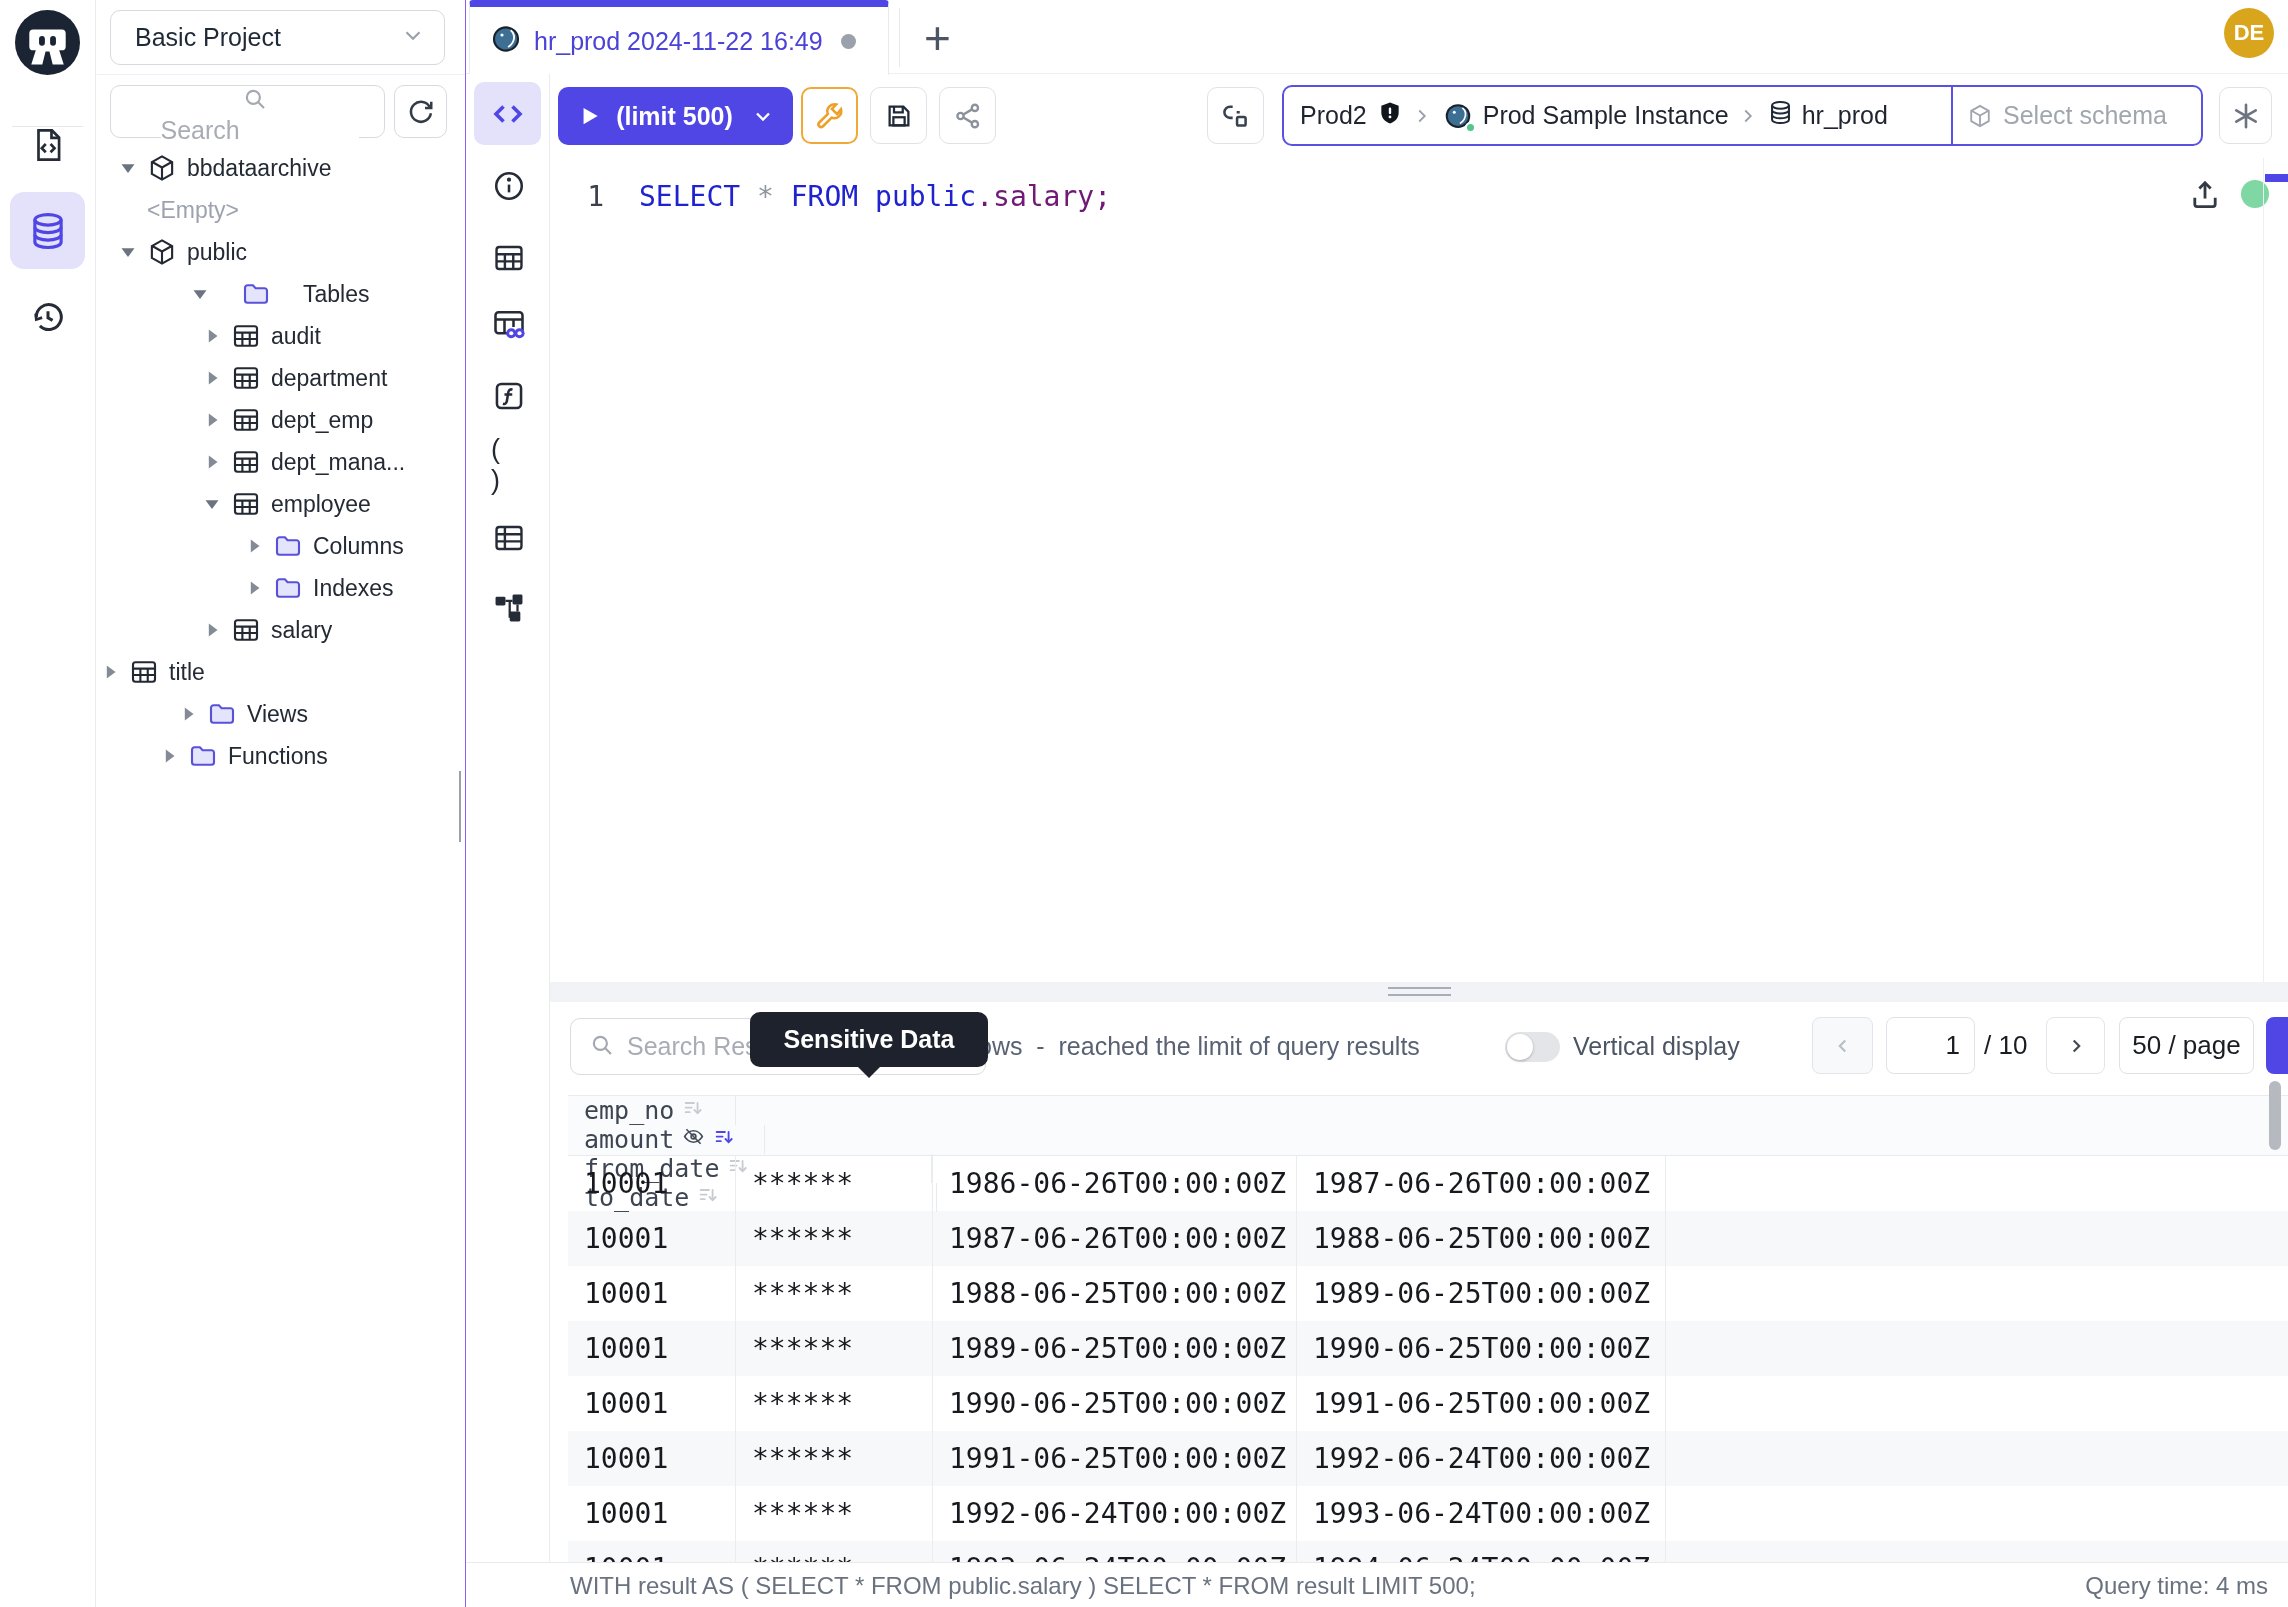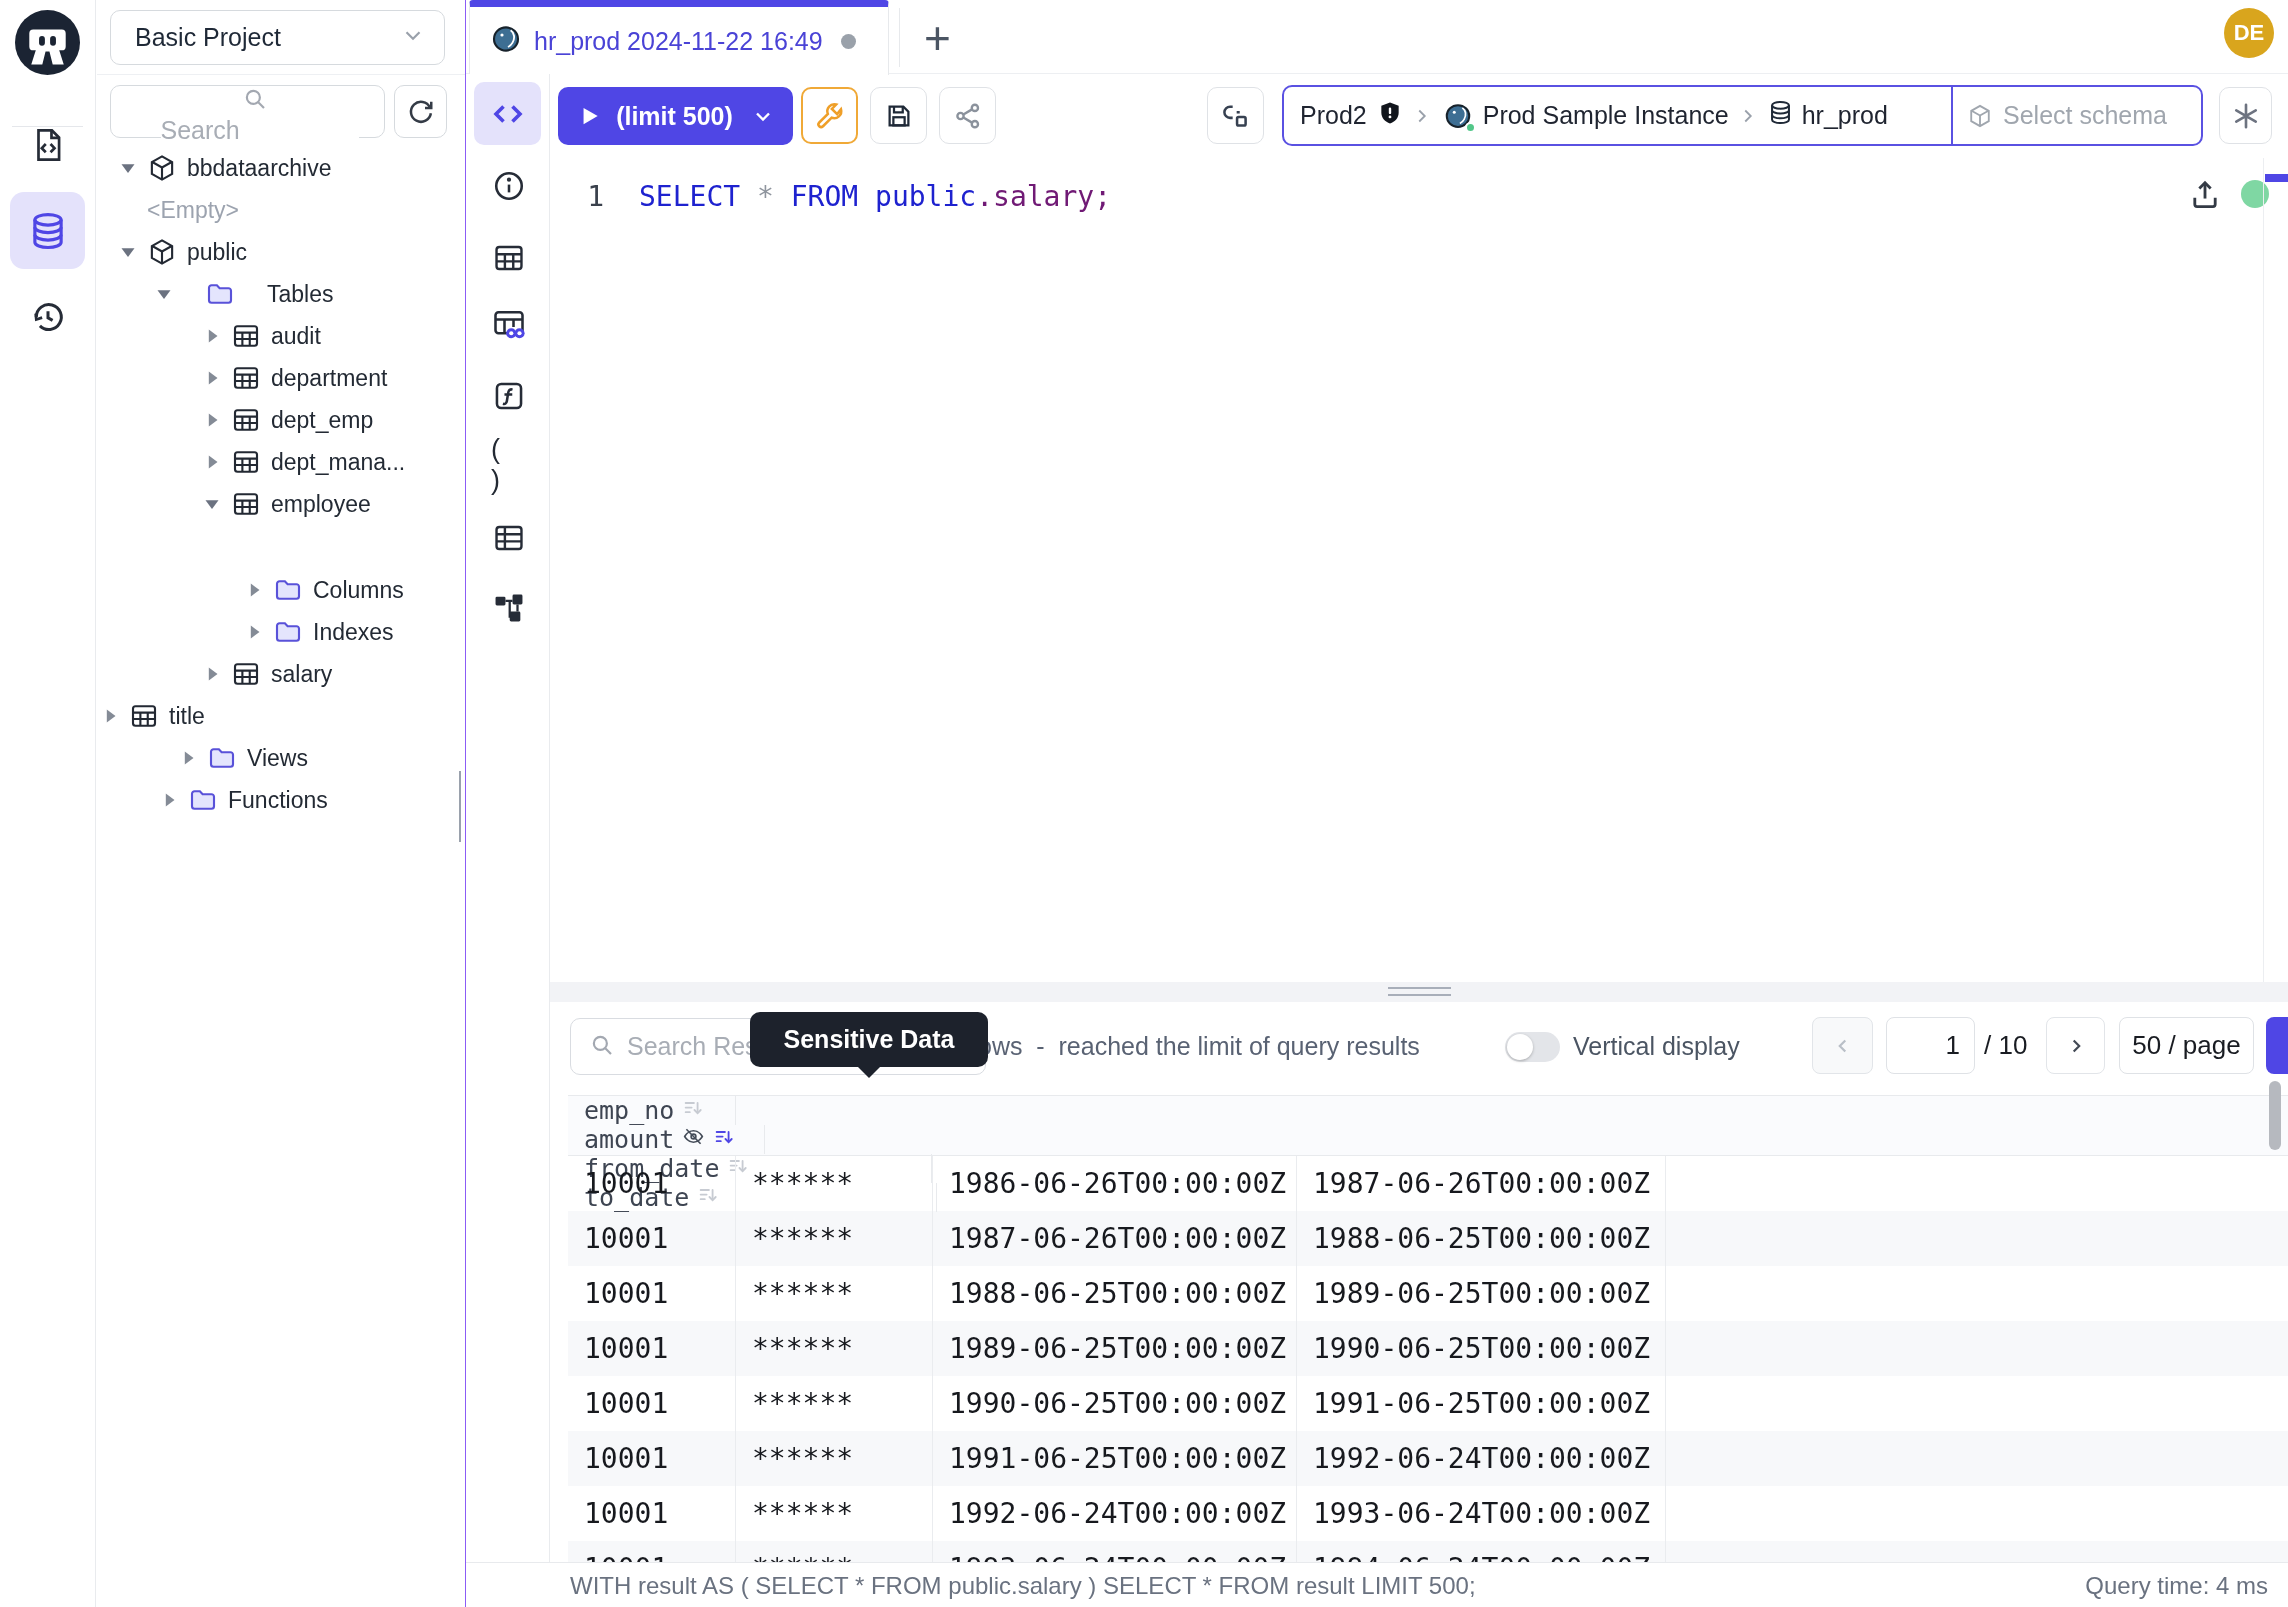--- a/index.html
+++ b/index.html
@@ -202,21 +202,21 @@
           </span>
           <span class="ticon">
             <svg width="30" height="30" viewBox="0 0 24 24" fill="none" stroke="#232933" stroke-width="1.7">
               <path d="M12 2.7l8.1 4.6v9.4L12 21.3l-8.1-4.6V7.3z"></path>
               <path d="M4.2 7.2 12 11.6l7.8-4.4"></path>
               <path d="M12 11.6v9.5"></path>
             </svg>
           </span>
           <span>public</span>
         </div>
-        <div class="tree-row" style="padding-left: 54px; gap: 22px;">
+        <div class="tree-row" style="padding-left: 90px; gap: 22px;">
           <span class="caret">
             <svg width="24" height="24" viewBox="0 0 24 24">
               <path d="M5.5 8.2h13L12 17z" fill="#6b7280"></path>
             </svg>
           </span>
           <span class="ticon">
             <svg width="30" height="30" viewBox="0 0 24 24">
               <path d="M3.2 7a2 2 0 0 1 2-2h4.3l2.2 2.4h7.1a2 2 0 0 1 2 2V17a2 2 0 0 1-2 2H5.2a2 2 0 0 1-2-2z" fill="#e4e5fd" stroke="#5952d9" stroke-width="1.7"></path>
             </svg>
           </span>
@@ -285,21 +285,21 @@
             </svg>
           </span>
           <span class="ticon">
             <svg width="30" height="30" viewBox="0 0 24 24" fill="none" stroke="#232933" stroke-width="1.7">
               <rect x="3.2" y="4.2" width="17.6" height="15.6" rx="2"></rect>
               <path d="M3.2 9.3h17.6M3.2 14.4h17.6M9.1 9.3v10.5M15 9.3v10.5"></path>
             </svg>
           </span>
           <span>employee</span>
         </div>
-        <div class="tree-row" style="padding-left: 144px; margin-top: 44px;">
+        <div class="tree-row" style="padding-left: 144px;">
           <span class="caret">
             <svg width="24" height="24" viewBox="0 0 24 24">
               <path d="M8.8 5.5v13L17.5 12z" fill="#848b96"></path>
             </svg>
           </span>
           <span class="ticon">
             <svg width="30" height="30" viewBox="0 0 24 24">
               <path d="M3.2 7a2 2 0 0 1 2-2h4.3l2.2 2.4h7.1a2 2 0 0 1 2 2V17a2 2 0 0 1-2 2H5.2a2 2 0 0 1-2-2z" fill="#e4e5fd" stroke="#5952d9" stroke-width="1.7"></path>
             </svg>
           </span>

